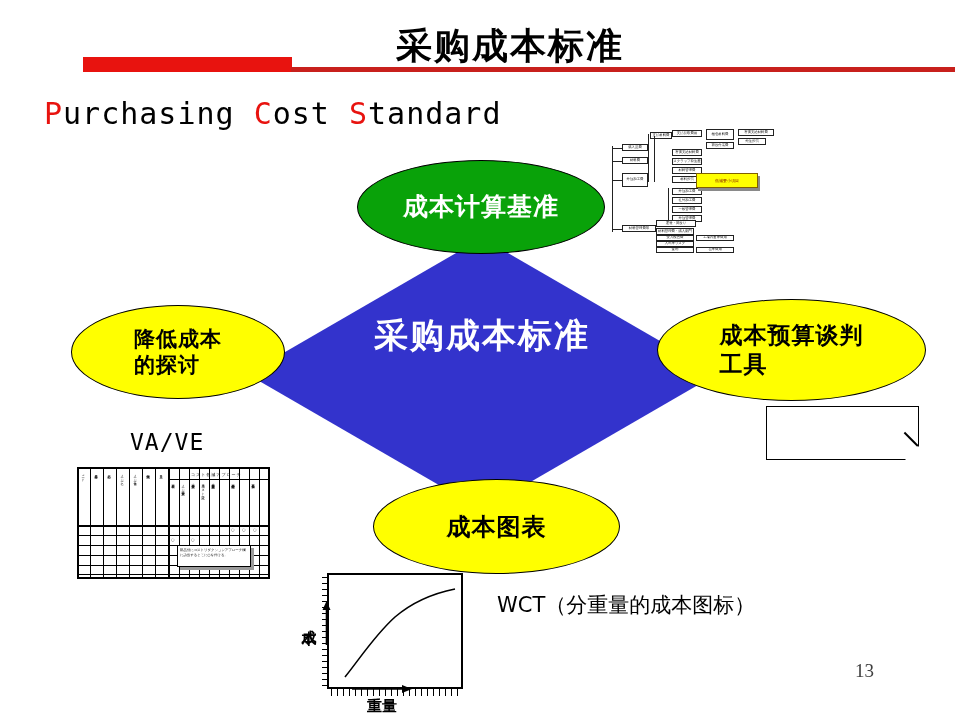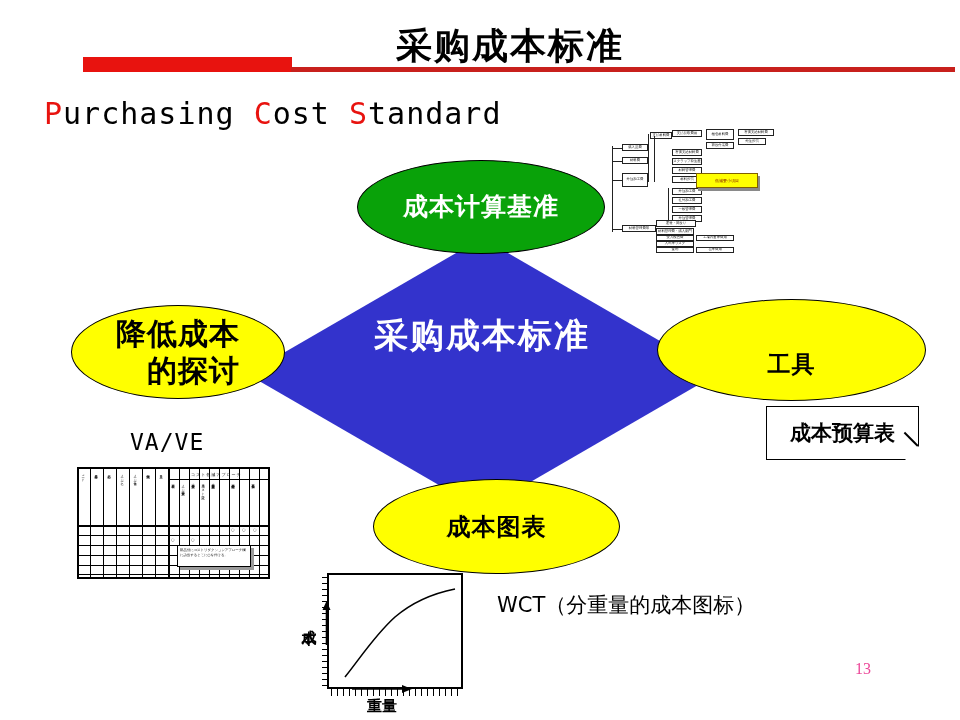--- a/index.html
+++ b/index.html
@@ -99,21 +99,21 @@
   }
 
   
   .node {
     position: absolute;
     border: 1.5px solid #000000;
     border-radius: 50%;
     display: flex;
     align-items: center;
     justify-content: center;
-    text-align: right;
+    text-align: left;
     font-family: "DejaVu Sans", "Liberation Sans", sans-serif;
     font-weight: bold;
     line-height: 1.25;
   }
   #node-top {
     left: 357px;
     top: 160px;
     width: 246px;
     height: 92px;
     background: #09a209;
@@ -121,21 +121,21 @@
     font-size: 25px;
     letter-spacing: 1px;
   }
   #node-left {
     left: 71px;
     top: 305px;
     width: 212px;
     height: 92px;
     background: #ffff00;
     color: #000000;
-    font-size: 30px;
+    font-size: 21px;
     letter-spacing: 1px;
   }
   #node-right {
     left: 657px;
     top: 299px;
     width: 267px;
     height: 100px;
     background: #ffff00;
     color: #000000;
     font-size: 23px;
@@ -412,22 +412,22 @@
   #tree-thumb .highlight-shadow {
     position: absolute;
     background: #8a8a8a;
   }
 
   
   #page-number {
     position: absolute;
     left: 855px;
     top: 660px;
-    font-size: 16px;
-    color: #ec4899;
+    font-size: 19px;
+    color: #404040;
     font-family: "Liberation Serif", "DejaVu Serif", serif;
   }
 </style>
 </head>
 <body>
 
 <div id="slide">
 
   <div id="title-cn">采购成本标准</div>
   <div id="title-rule-block"></div>
@@ -450,31 +450,30 @@
 
   <div class="node" id="node-left">
     <span>
       <span>降低成本</span><br>
       <span>的探讨</span>
     </span>
   </div>
 
   <div class="node" id="node-right">
     <span>
-      <br>
+      <span>成本预算谈判</span><br>
       <span>工具</span>
     </span>
   </div>
 
   <div class="node" id="node-bottom">
     <span>成本图表</span>
   </div>
 
   <div id="note-budget">
-    <span>成本预算表</span>
     <span class="fold"></span>
     <span class="fold-line"></span>
   </div>
 
   <div id="vave-label">VA/VE</div>
 
   <div id="vave-table">
 
     <div class="grid-line-h" style="top:56px;height:2px;"></div>
     <div class="grid-line-h" style="top:66px;"></div>

